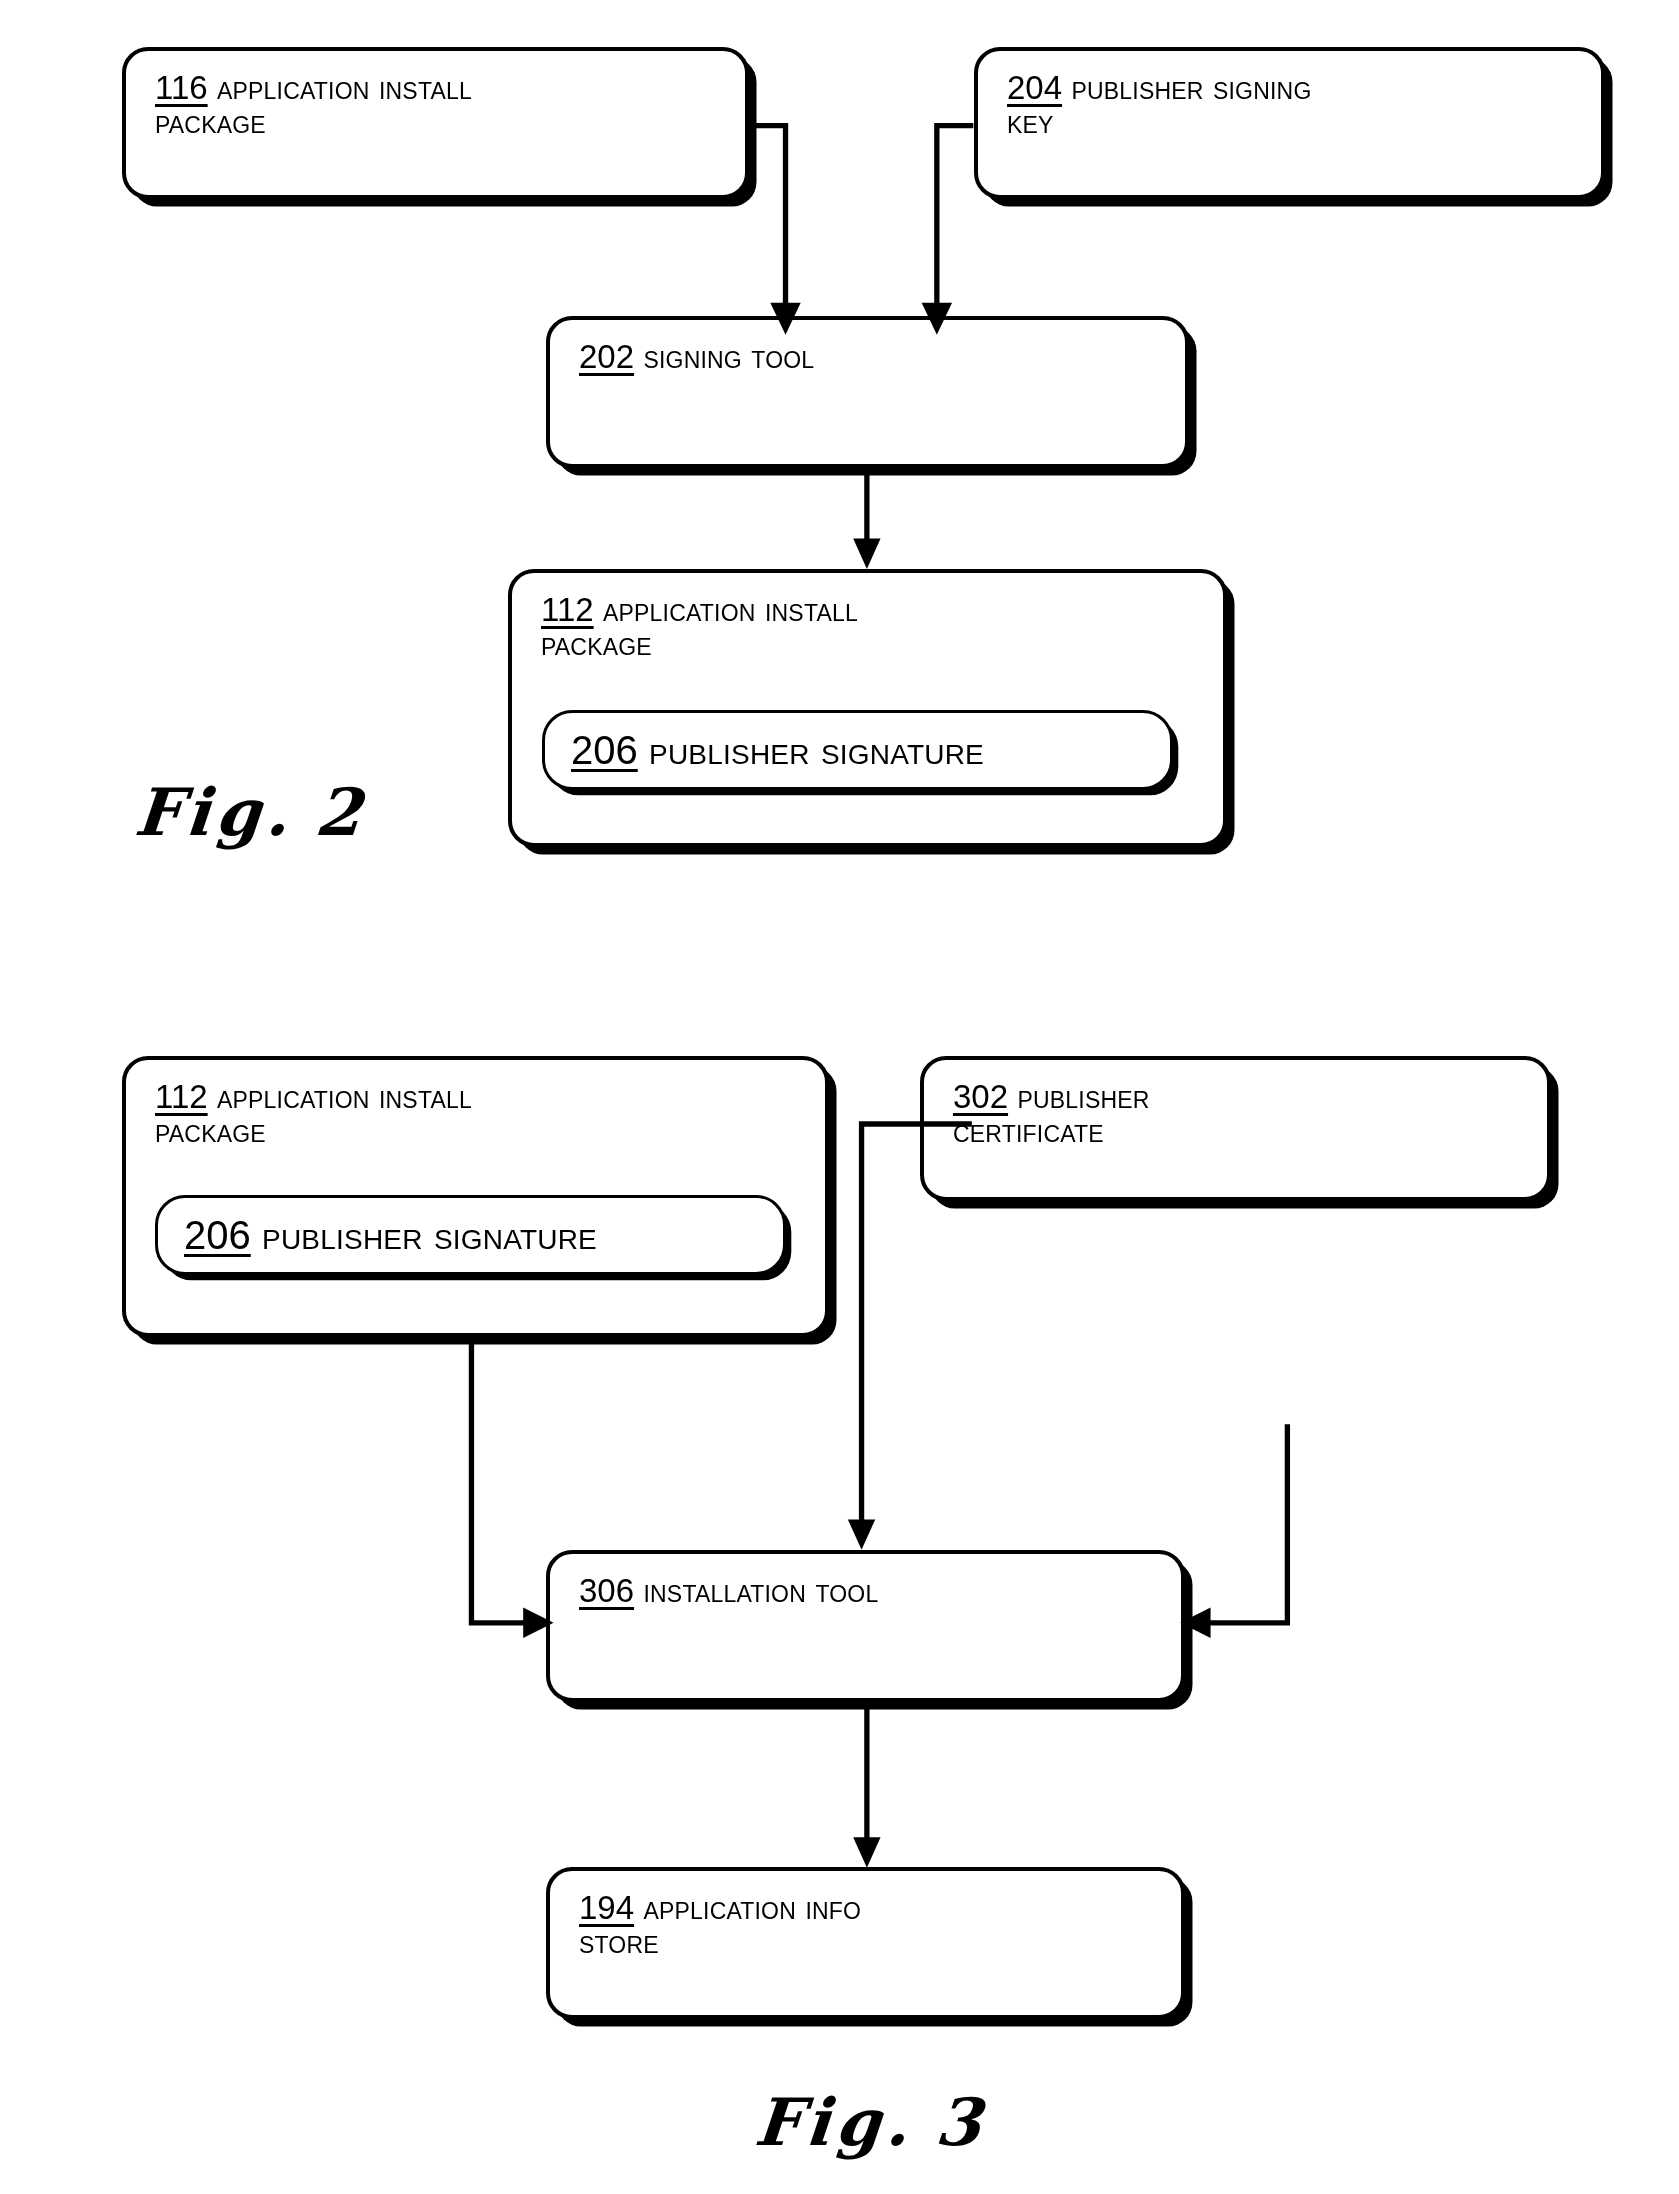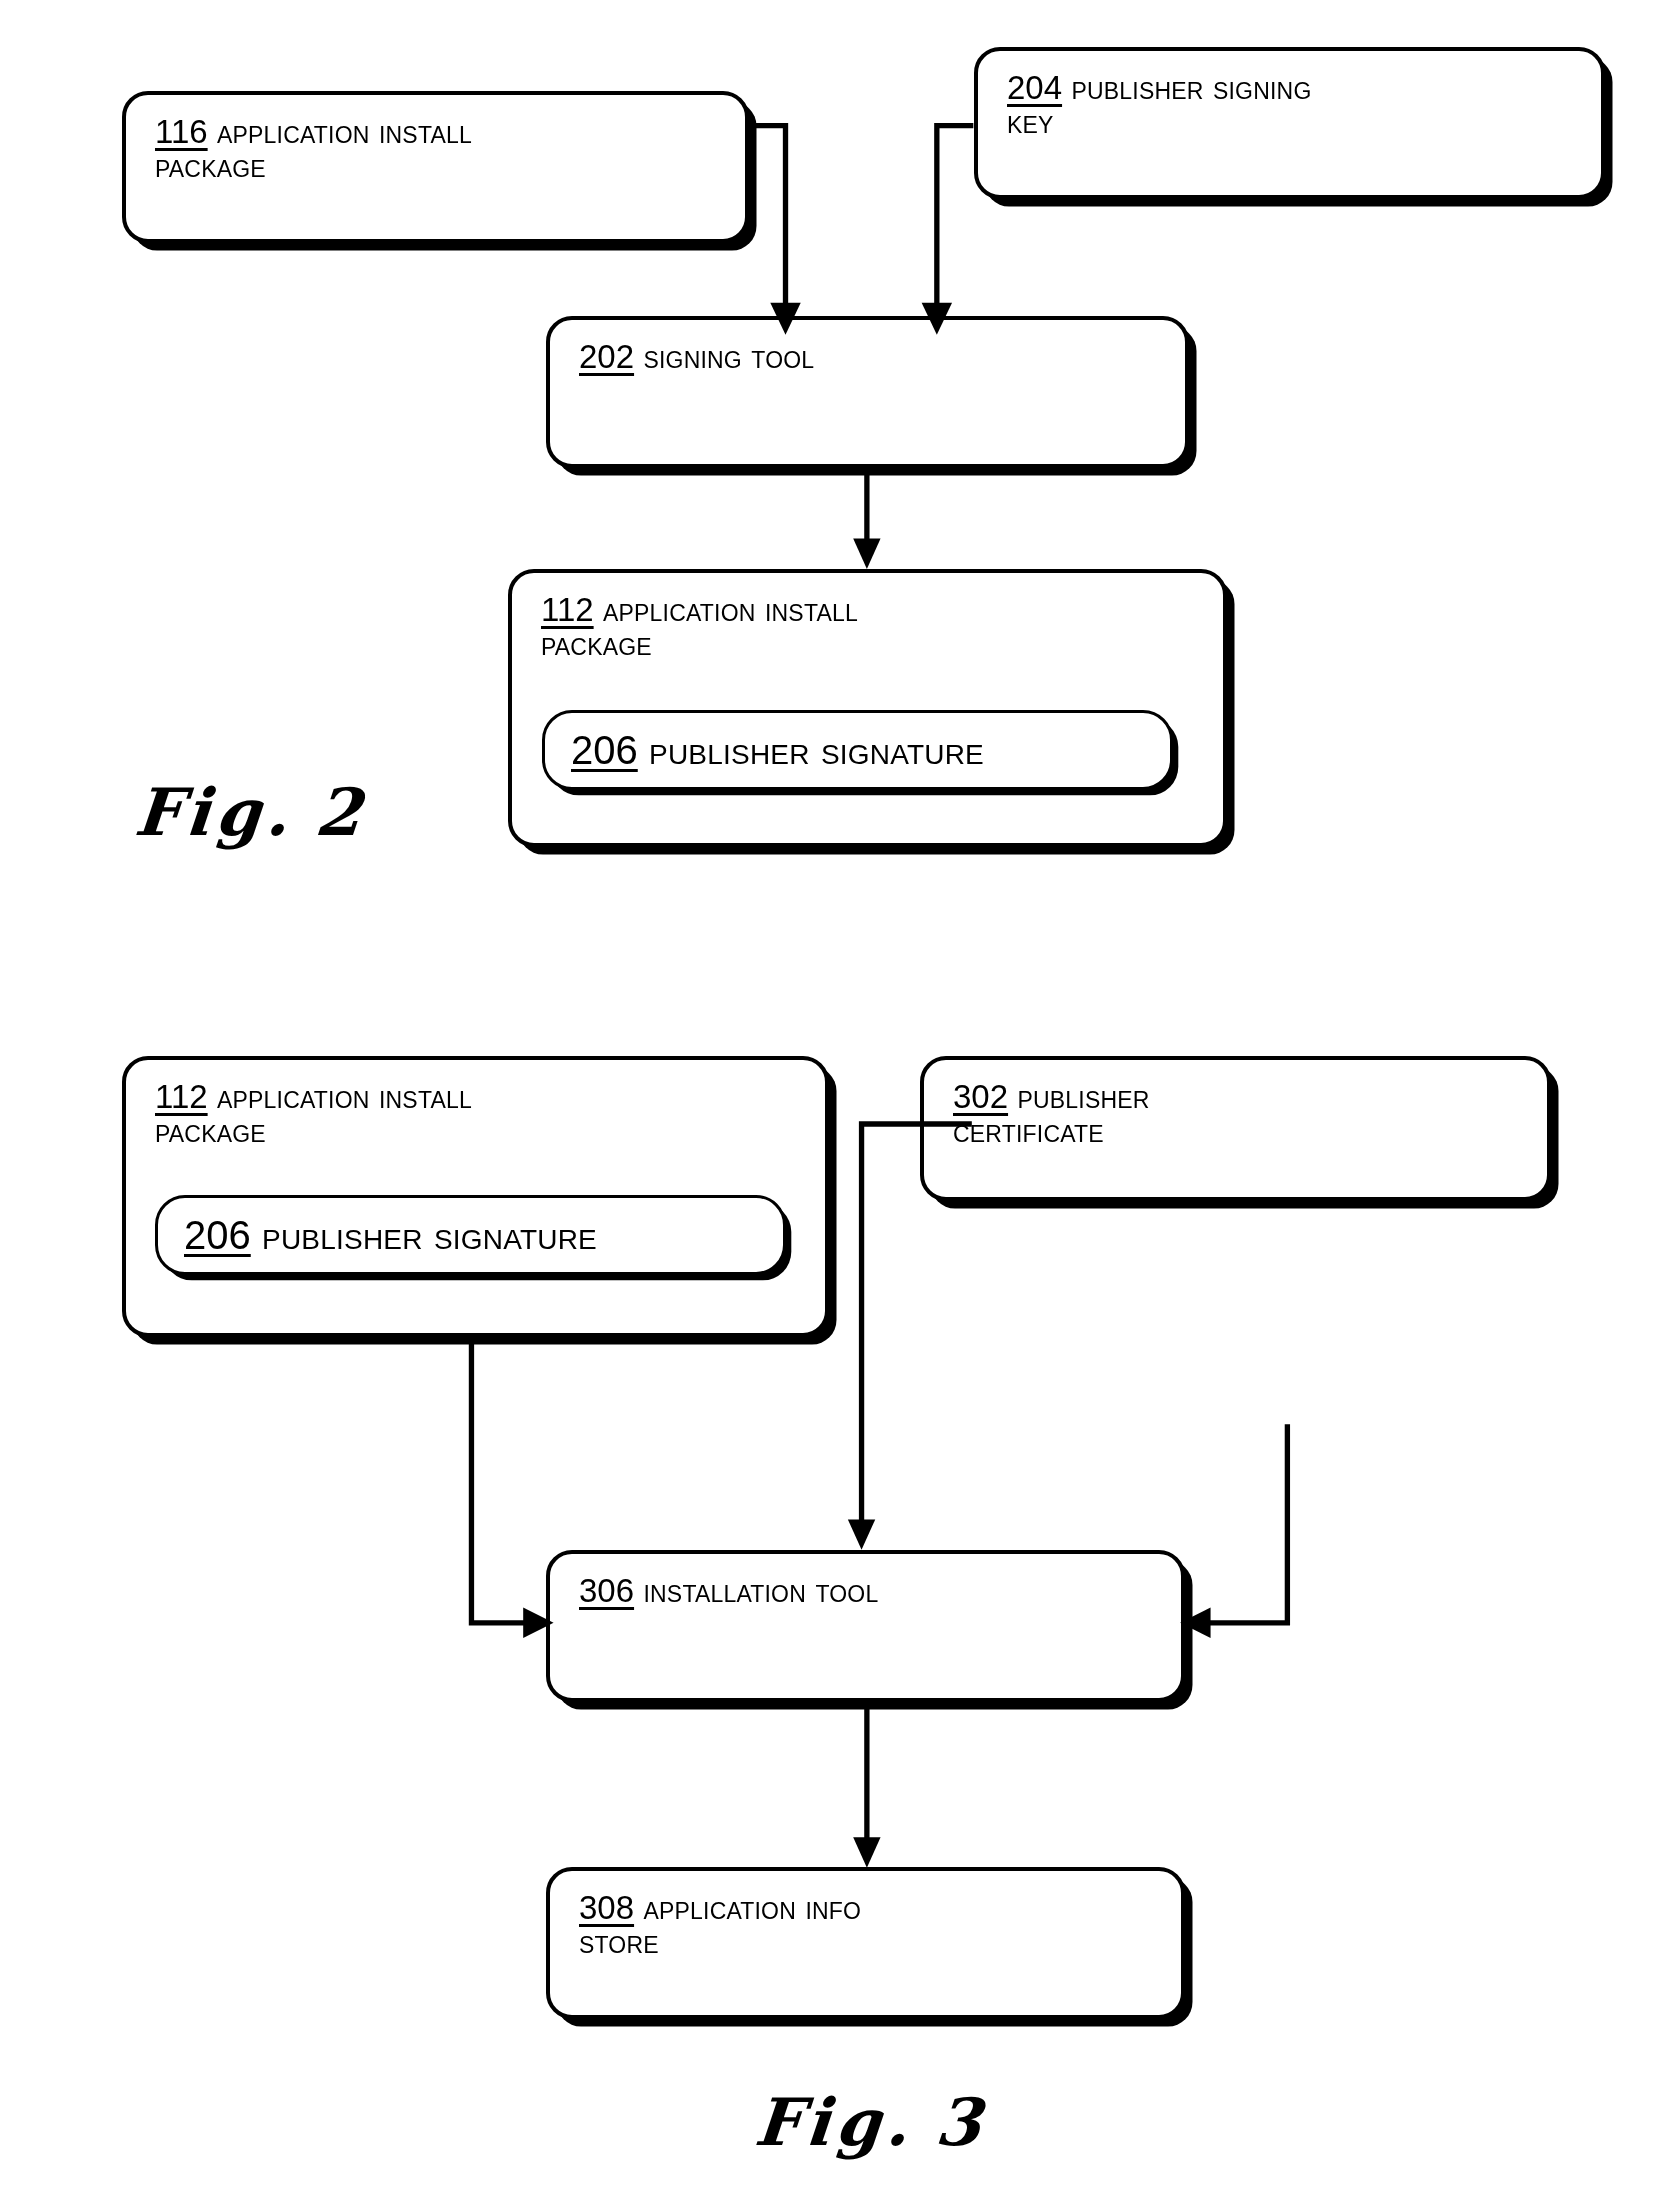--- a/index.html
+++ b/index.html
@@ -84,21 +84,21 @@
     pointer-events: none;
   }
   #wires path, #wires line { fill: none; stroke: #000000; stroke-width: 7; }
   #wires polygon { fill: #000000; stroke: none; }
 </style>
 </head>
 <body>
 
 <div id="page">
 
-  <div class="pbox" style="left:122px; top:47px; width:627px; height:152px;margin-top:44px;">
+  <div class="pbox" style="left:122px; top:47px; width:627px; height:152px;">
     <div class="boxtext"><span class="num">116</span> <span>Application Install
 Package</span></div>
   </div>
 
   <div class="pbox" style="left:974px; top:47px; width:631px; height:152px;">
     <div class="boxtext"><span class="num">204</span> <span>Publisher Signing
 Key</span></div>
   </div>
 
   <div class="pbox" style="left:546px; top:316px; width:643px; height:152px;">
@@ -129,21 +129,21 @@
     <div class="boxtext"><span class="num">302</span> <span>Publisher
 Certificate</span></div>
   </div>
 
 
   <div class="pbox" style="left:546px; top:1550px; width:639px; height:152px;padding-left:19px;">
     <div class="boxtext"><span class="num">306</span> <span>Installation Tool</span></div>
   </div>
 
   <div class="pbox" style="left:546px; top:1867px; width:639px; height:152px;">
-    <div class="boxtext"><span class="num">308</span> <span>Application Info
+    <div class="boxtext"><span class="num">194</span> <span>Application Info
 Store</span></div>
   </div>
 
   <div class="figcaption" style="left:761px; top:2084px;">Fig. 3</div>
 
   <svg id="wires" viewBox="0 0 2208 2885">
 
     <g>
       <path d="M 985 165 L 1033 165 L 1033 400"></path>
       <polygon points="1013,398 1053,398 1033,440"></polygon>

